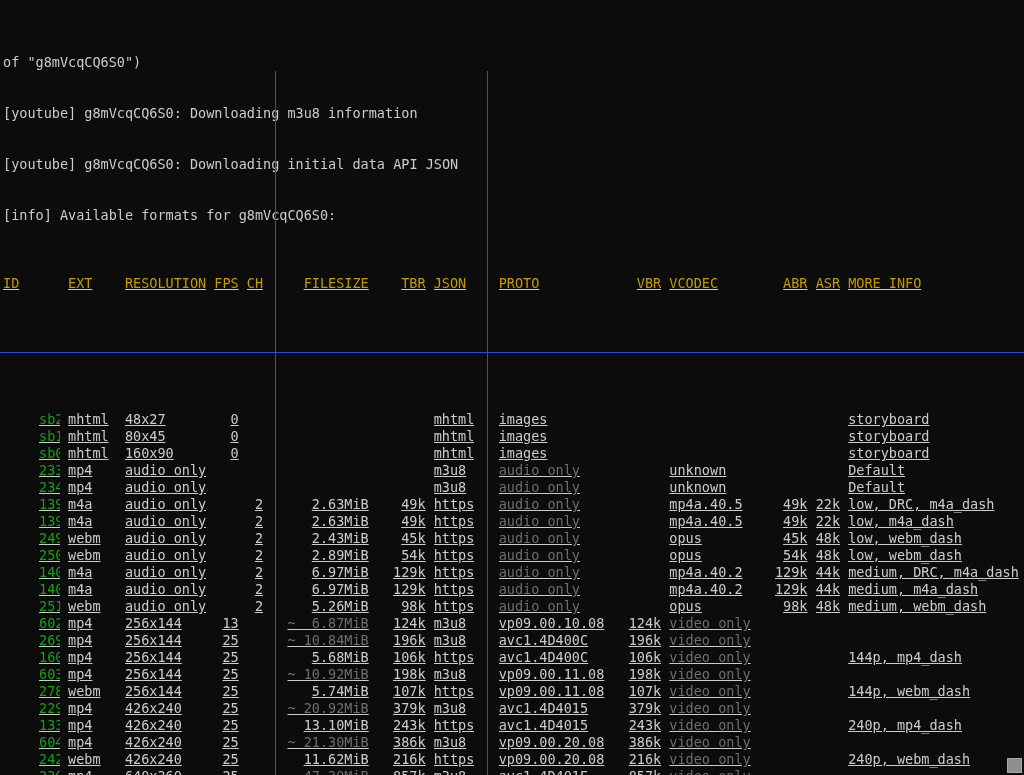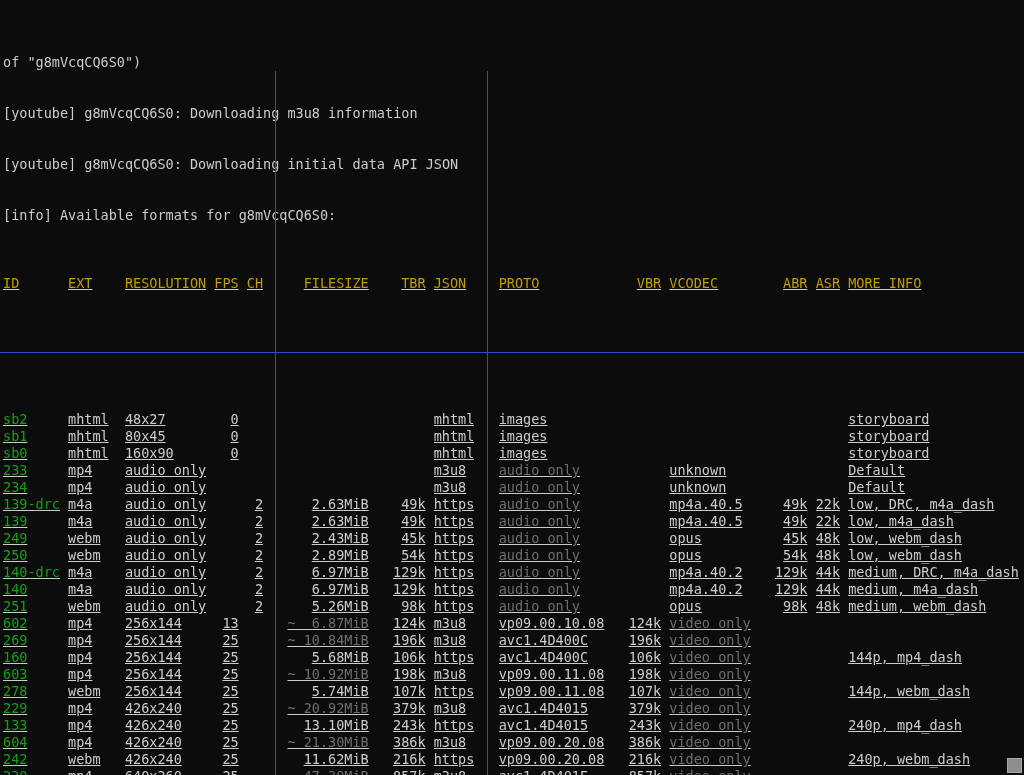--- a/index.html
+++ b/index.html
@@ -19,21 +19,21 @@
   .row {
     display:grid;
     grid-template-columns:7ch 6ch 10ch 3ch 2ch 1ch 10ch 6ch 5ch 1ch 14ch 5ch 11ch 5ch 3ch minmax(0,1fr);
     column-gap:1ch;
     height:17px;
     text-decoration:underline;
   }
   .c { overflow:hidden; }
   .r { text-align:right; }
   .hdr { color:var(--yellow,#c19c00); }
-  .id  { color:var(--green,#16a016); }
+  .id  { color:var(--green,#16a016);margin-left:36px; }
   .dim { color:var(--dim,#6e6e6e); }
   .rule-line { height:17px; position:relative; }
   .rule-line::before {
     content:""; position:absolute; left:-3px; width:1024px; top:9px; height:1px;
     background:var(--blue,#2e4bd6);
   }
   .vsep {
     position:absolute; width:1px; bottom:0;
     background:var(--blue,#2e4bd6);
   }

